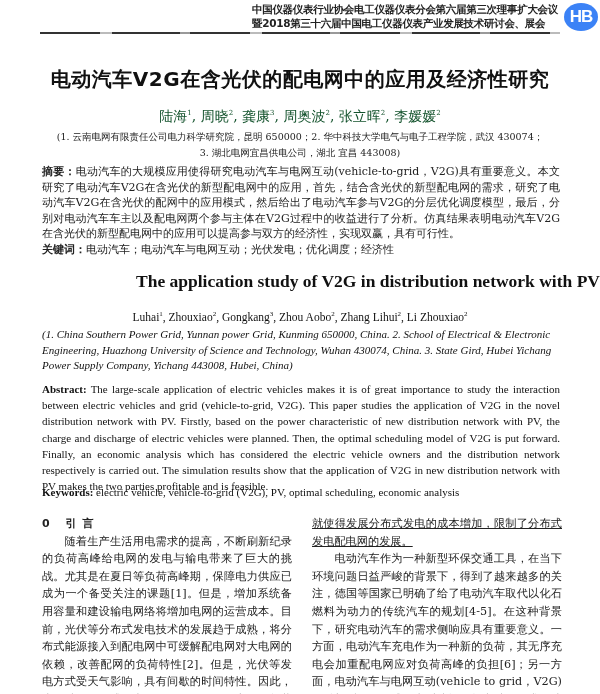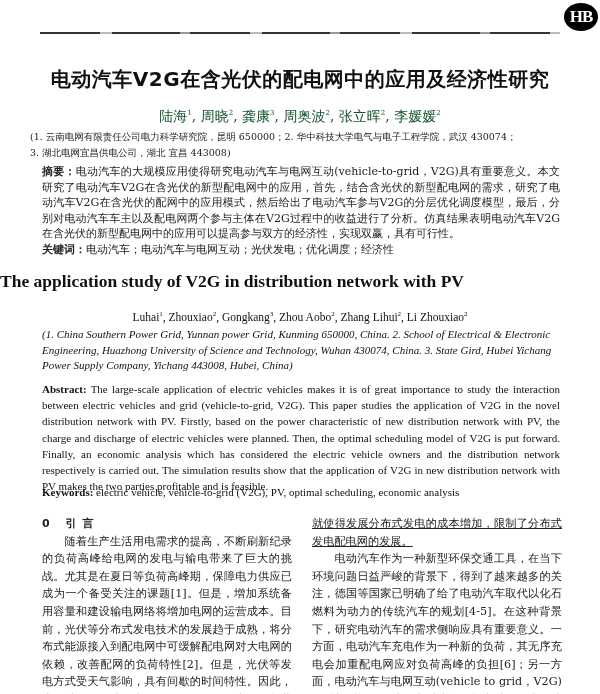--- a/index.html
+++ b/index.html
@@ -15,45 +15,45 @@
     position: absolute; left: 252px; top: 2px; width: 290px;
     font-family: "DejaVu Sans", sans-serif; font-size: 10.5px; line-height: 14px;
     font-weight: bold; color: #222; white-space: nowrap; letter-spacing: -0.3px;
   }
   .header-rule {
     position: absolute; left: 40px; top: 32px; width: 520px; height: 2px;
     background: repeating-linear-gradient(90deg, #333 0 60px, #bbb 60px 72px, #333 72px 140px, #999 140px 150px);
   }
   .logo {
     position: absolute; left: 564px; top: 3px; width: 34px; height: 28px;
-    border-radius: 50%; background: #000000; color: #fff;
-    font-family: Liberation Serif, serif; font-weight: bold; font-size: 17px;
+    border-radius: 50%; background: #3b82f6; color: #fff;
+    font-family: Liberation Sans, sans-serif; font-weight: bold; font-size: 17px;
     display: flex; align-items: center; justify-content: center; letter-spacing: -1px;
   }
   .title-cn {
     position: absolute; left: 0; top: 66px; width: 600px; text-align: center;
     font-family: "DejaVu Sans", sans-serif; font-size: 20px; font-weight: bold; color: #111;
     letter-spacing: 0.5px;
   }
   .authors-cn {
     position: absolute; left: 0; top: 108px; width: 600px; text-align: center;
     font-size: 14px; color: #14532d;
   }
   .affil-cn {
-    position: absolute; left: 30px; top: 129px; width: 540px; 
+    position: absolute; left: 30px; top: 129px; width: 540px; text-align: center;
     font-size: 9.5px; line-height: 16px; color: #222;
   }
   sup { font-size: 7px; line-height: 0; }
   .abstract-cn {
     position: absolute; left: 42px; top: 164px; width: 518px;
     font-size: 11px; line-height: 15.6px; color: #222; text-align: justify;
   }
   .label-b { font-weight: bold; }
   .title-en {
-    position: absolute; left: 0; top: 271px; width: 600px; text-align: left;
+    position: absolute; left: 0; top: 271px; width: 600px; text-align: right;
     font-family: "Liberation Serif", serif; font-size: 17.5px; font-weight: bold; color: #111;
   }
   .authors-en {
     position: absolute; left: 0; top: 311px; width: 600px; text-align: center;
     font-family: "Liberation Serif", serif; font-size: 11.5px; color: #111;
   }
   .affil-en {
     position: absolute; left: 42px; top: 327px; width: 518px; text-align: left;
     font-family: "Liberation Serif", serif; font-style: italic; font-size: 11px; line-height: 15.5px; color: #111;
   }
@@ -72,20 +72,24 @@
   .col-left { left: 42px; }
   .col-right { left: 312px; }
   .section-head { font-family: "DejaVu Sans", sans-serif; font-weight: bold; font-size: 11px; letter-spacing: 6px; }
   .para { text-indent: 2em; margin: 0; }
   .para-cont { margin: 0; text-decoration: underline; }
 </style>
 </head>
 <body>
 
 <div class="header">
+  <div class="header-text">
+    <div>中国仪器仪表行业协会电工仪器仪表分会第六届第三次理事扩大会议</div>
+    <div>暨2018第三十六届中国电工仪器仪表产业发展技术研讨会、展会</div>
+  </div>
   <div class="logo">HB</div>
   <div class="header-rule"></div>
 </div>
 
 <div class="title-cn">电动汽车V2G在含光伏的配电网中的应用及经济性研究</div>
 
 <div class="authors-cn">
   <span><span>陆海</span><sup>1</sup></span>,
   <span><span>周晓</span><sup>2</sup></span>,
   <span><span>龚康</span><sup>3</sup></span>,

